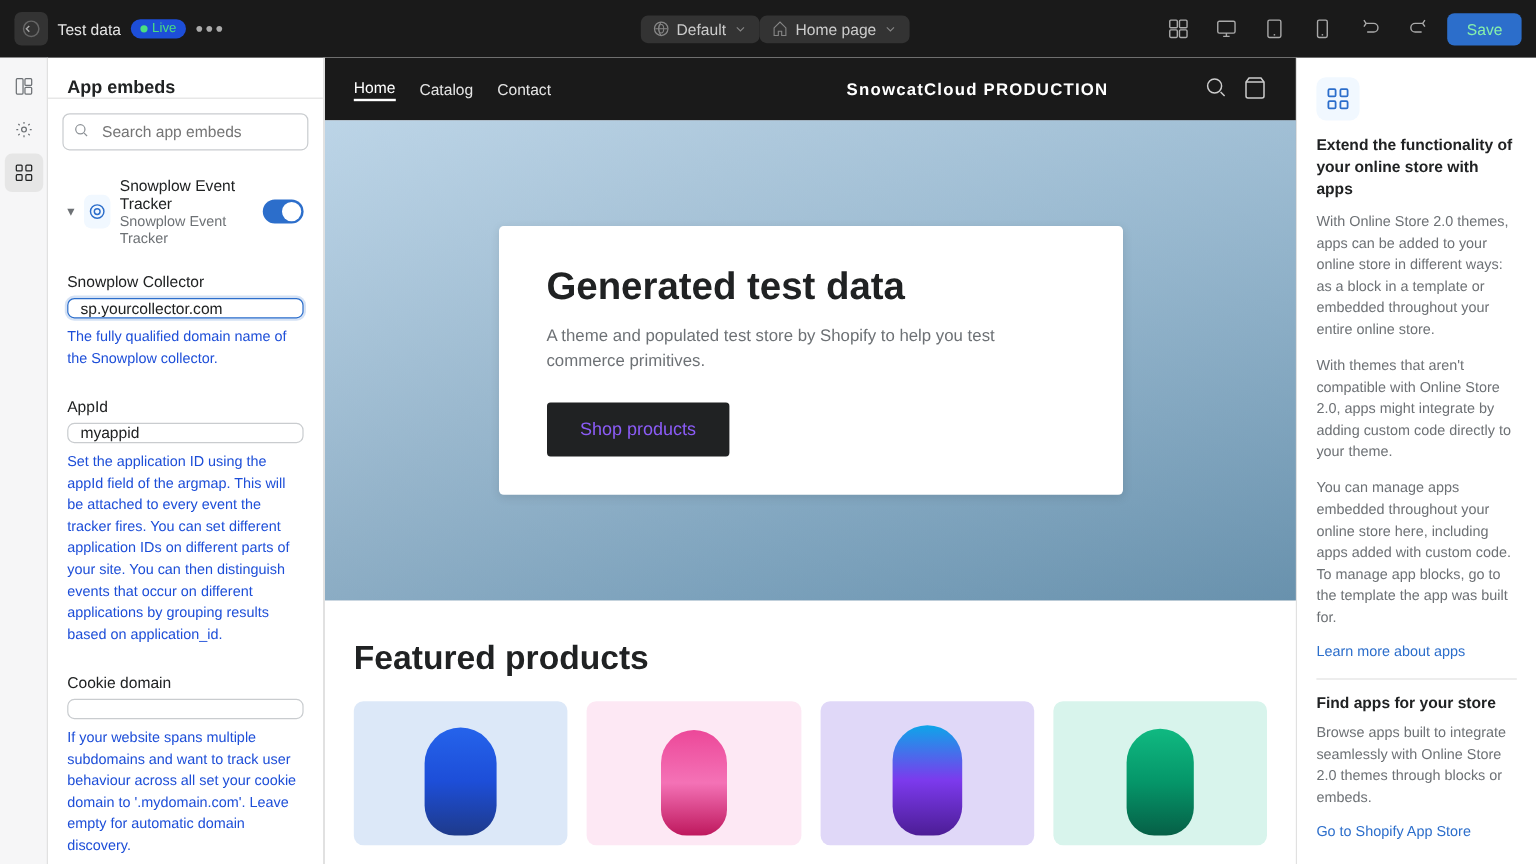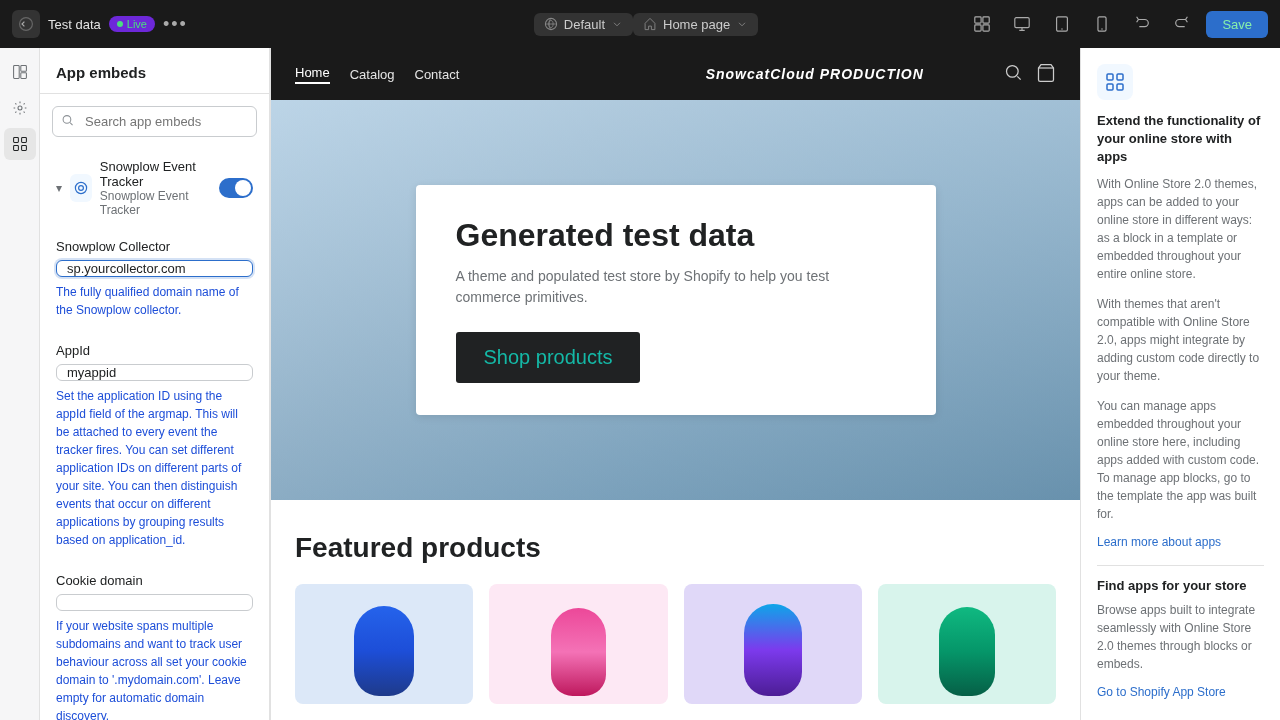--- a/index.html
+++ b/index.html
@@ -3,39 +3,39 @@
   <meta charset="utf-8">
   <style>
     * { box-sizing: border-box; margin: 0; padding: 0; }
     body { font-family: -apple-system, BlinkMacSystemFont, 'Segoe UI', sans-serif; font-size: 13px; background: #f1f1f1; display: flex; flex-direction: column; height: 720px; overflow: hidden; }
 
     
     .topbar { height: 48px; background: #1a1a1a; display: flex; align-items: center; padding: 0 12px; gap: 8px; flex-shrink: 0; }
     .topbar-left { display: flex; align-items: center; gap: 8px; flex: 1; }
     .topbar-icon { width: 28px; height: 28px; border-radius: 6px; background: #333; display: flex; align-items: center; justify-content: center; cursor: pointer; }
     .store-name { color: #e5e5e5; font-size: 13px; font-weight: 500; }
-    .live-badge { background: #6d28d9; color: #4ade80; font-size: 11px; padding: 2px 8px; border-radius: 10px; display: flex; align-items: center; gap: 4px; }
+    .live-badge { background: #1d4ed8; color: #4ade80; font-size: 11px; padding: 2px 8px; border-radius: 10px; display: flex; align-items: center; gap: 4px; }
     .live-dot { width: 6px; height: 6px; border-radius: 50%; background: #4ade80; }
     .more-btn { color: #aaa; cursor: pointer; font-size: 18px; letter-spacing: 2px; }
     .topbar-center { display: flex; align-items: center; gap: 0; margin-left: 12px; }
     .topbar-center-item { display: flex; align-items: center; gap: 6px; color: #ccc; font-size: 13px; cursor: pointer; background: #333; padding: 4px 10px; border-radius: 6px; }
     .topbar-center-item svg { opacity: 0.7; }
     .topbar-right { display: flex; align-items: center; gap: 8px; flex: 1; justify-content: flex-end; }
     .icon-btn { width: 32px; height: 32px; display: flex; align-items: center; justify-content: center; cursor: pointer; color: #aaa; border-radius: 4px; }
     .save-btn { background: #2c6ecb; color: #86efac; border: none; padding: 6px 16px; border-radius: 6px; font-size: 13px; font-weight: 500; cursor: pointer; }
 
     
     .main-layout { display: flex; flex: 1; overflow: hidden; }
 
     
     .left-sidebar { width: 270px; background: #fff; border-right: 1px solid #e1e1e1; display: flex; flex-direction: column; overflow-y: auto; flex-shrink: 0; }
     .sidebar-nav-icons { width: 40px; background: #f6f6f7; border-right: 1px solid #e1e1e1; display: flex; flex-direction: column; align-items: center; padding: 8px 0; gap: 4px; }
     .nav-icon { width: 32px; height: 32px; display: flex; align-items: center; justify-content: center; border-radius: 6px; cursor: pointer; color: #6d7175; }
     .nav-icon:hover, .nav-icon.active { background: #e6e6e6; color: #202223; }
-    .sidebar-header { padding: 16px 16px 12px; font-size: 15px; font-weight: 600; color: #202223; border-bottom: 1px solid #e1e1e1; }
+    .sidebar-header { padding: 16px 16px 0; font-size: 15px; font-weight: 600; color: #202223; border-bottom: 1px solid #e1e1e1; }
     .search-box { margin: 12px; position: relative; }
     .search-box input { width: 100%; padding: 7px 10px 7px 32px; border: 1px solid #c9cccf; border-radius: 6px; font-size: 13px; color: #202223; outline: none; }
     .search-icon-inner { position: absolute; left: 9px; top: 50%; transform: translateY(-50%); color: #8c9196; }
 
     .tracker-item { padding: 10px 16px; display: flex; align-items: center; gap: 8px; cursor: pointer; }
     .tracker-toggle-area { display: flex; align-items: center; gap: 8px; flex: 1; }
     .tracker-icon-wrap { width: 28px; height: 28px; border-radius: 6px; background: #f1f8ff; display: flex; align-items: center; justify-content: center; color: #2c6ecb; font-size: 14px; }
     .tracker-label { font-size: 13px; font-weight: 500; color: #202223; }
     .tracker-sublabel { font-size: 12px; color: #6d7175; }
     .toggle-switch { width: 34px; height: 20px; background: #2c6ecb; border-radius: 10px; position: relative; cursor: pointer; flex-shrink: 0; }
@@ -47,30 +47,30 @@
     .field-input { width: 100%; padding: 0 10px; border: 1px solid #2c6ecb; border-radius: 6px; font-size: 13px; color: #202223; outline: none; box-shadow: 0 0 0 2px rgba(44,110,203,0.2); }
     .field-input.normal { border-color: #c9cccf; box-shadow: none; }
     .field-desc { font-size: 12px; color: #1d4ed8; margin-top: 6px; line-height: 1.5; }
 
     
     .center-preview { flex: 1; overflow-y: auto; background: #e5e5e5; }
     .store-nav { background: #1a1a1a; height: 52px; display: flex; align-items: center; padding: 0 24px; gap: 24px; }
     .store-nav-links { display: flex; gap: 20px; align-items: center; flex: 1; }
     .store-nav-link { color: #e5e5e5; font-size: 13px; text-decoration: none; cursor: pointer; }
     .store-nav-link.active { color: #fff; border-bottom: 2px solid #fff; padding-bottom: 2px; }
-    .store-brand { flex: 1; text-align: center; color: #fff; font-size: 14px; font-weight: 600; letter-spacing: 1px; font-style: italic; }
+    .store-brand { flex: 1; text-align: center; color: #fff; font-size: 14px; font-weight: 600; letter-spacing: 1px; }
     .store-nav-icons { display: flex; gap: 12px; }
     .store-nav-icon { color: #ccc; cursor: pointer; }
 
     .hero-section { position: relative; height: 400px; background: linear-gradient(135deg, #c8d8e8 0%, #a8bdd0 30%, #8aa8c0 60%, #6b8ea8 100%); display: flex; align-items: center; justify-content: center; overflow: hidden; }
     .hero-overlay { position: absolute; inset: 0; background: linear-gradient(to bottom, rgba(180,210,230,0.6) 0%, rgba(100,150,180,0.4) 100%); }
     .hero-card { background: #fff; border-radius: 4px; padding: 32px 40px; max-width: 520px; width: 90%; position: relative; z-index: 2; box-shadow: 0 2px 8px rgba(0,0,0,0.1); }
     .hero-title { font-size: 32px; font-weight: 700; color: #202223; margin-bottom: 12px; }
     .hero-desc { font-size: 14px; color: #6d7175; margin-bottom: 24px; line-height: 1.5; }
-    .shop-btn { background: #202223; color: #14b8a6; border: none; padding: 14px 28px; border-radius: 3px; font-size: 20px; font-weight: 500; cursor: pointer; }
+    .shop-btn { background: #202223; color: #8b5cf6; border: none; padding: 14px 28px; border-radius: 3px; font-size: 15px; font-weight: 500; cursor: pointer; }
 
     .featured-section { background: #fff; padding: 32px 24px; }
     .featured-title { font-size: 28px; font-weight: 700; color: #202223; margin-bottom: 20px; }
     .products-grid { display: flex; gap: 16px; }
     .product-card { flex: 1; background: #f6f6f7; border-radius: 8px; overflow: hidden; min-height: 120px; display: flex; align-items: flex-end; justify-content: center; position: relative; }
 
     
     .right-sidebar { width: 200px; background: #fff; border-left: 1px solid #e1e1e1; padding: 16px; overflow-y: auto; flex-shrink: 0; }
     .right-sidebar-header { display: flex; align-items: center; gap: 8px; margin-bottom: 12px; }
     .apps-icon { width: 36px; height: 36px; background: #f1f8ff; border-radius: 8px; display: flex; align-items: center; justify-content: center; color: #2c6ecb; }

